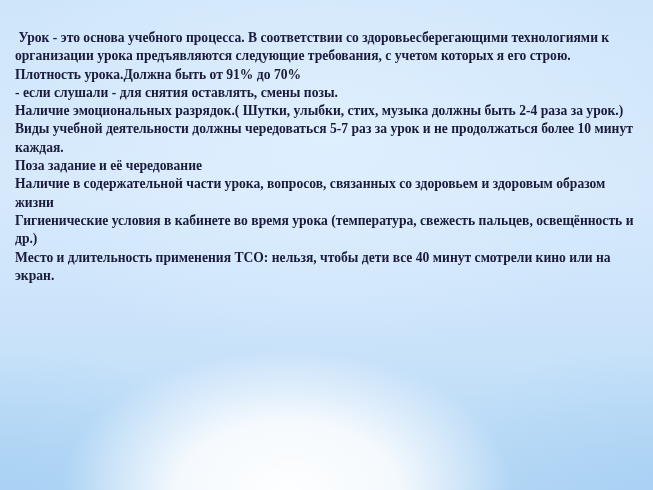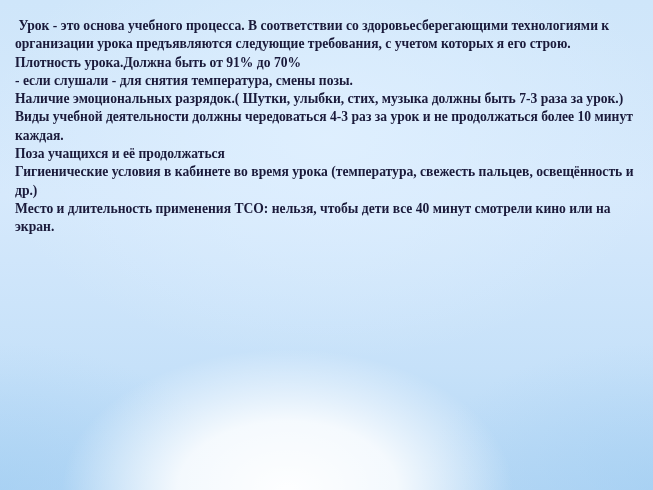--- a/index.html
+++ b/index.html
@@ -16,21 +16,21 @@
     background:
       radial-gradient(ellipse 48% 40% at 44% 100%, rgba(255,255,255,0.98) 0%, rgba(255,255,255,0.85) 35%, rgba(255,255,255,0) 72%),
       radial-gradient(ellipse 75% 65% at 50% 28%, rgba(224,240,255,0.85) 0%, rgba(224,240,255,0) 70%),
       radial-gradient(ellipse 60% 50% at 0% 100%, rgba(160,205,242,0.55) 0%, rgba(160,205,242,0) 60%),
       radial-gradient(ellipse 60% 50% at 100% 100%, rgba(160,205,242,0.55) 0%, rgba(160,205,242,0) 60%),
       linear-gradient(180deg, #cfe6fa 0%, #d6e9fc 40%, #c6e1f9 75%, #b4d7f5 100%);
   }
   .text-block {
     position: absolute;
     left: 0;
-    top: 4px;
+    top: 16px;
     box-sizing: border-box;
     width: 653px;
     padding: 13px 12px 0 15px;
     font-family: "Liberation Serif", "DejaVu Serif", serif;
     font-weight: bold;
     font-size: 13.6px;
     line-height: 18.3px;
     color: #1a1a3a;
     text-align: left;
   }
@@ -39,20 +39,21 @@
     white-space: pre-wrap;
   }
 </style>
 </head>
 <body>
 
 <div class="slide">
   <div class="text-block" id="text-block" style="color: rgb(26, 26, 58);">
       <p class="para"> Урок - это основа учебного процесса. В соответствии со здоровьесберегающими технологиями к организации урока предъявляются следующие требования, с учетом которых я его строю.</p>
       <p class="para">Плотность урока.Должна быть от 91% до 70%</p>
-      <p class="para">- если слушали - для снятия температура, смены позы.</p>
-      <p class="para">Наличие эмоциональных разрядок.( Шутки, улыбки, стих, музыка должны быть 7-3 раза за урок.)</p>
-      <p class="para">Виды учебной деятельности должны чередоваться 4-3 раз за урок и не продолжаться более 10 минут каждая.</p>
-      <p class="para">Поза учащихся и её продолжаться</p>
+      <p class="para">- если слушали - для снятия оставлять, смены позы.</p>
+      <p class="para">Наличие эмоциональных разрядок.( Шутки, улыбки, стих, музыка должны быть 2-4 раза за урок.)</p>
+      <p class="para">Виды учебной деятельности должны чередоваться 5-7 раз за урок и не продолжаться более 10 минут каждая.</p>
+      <p class="para">Поза задание и её чередование</p>
+      <p class="para">Наличие в содержательной части урока, вопросов, связанных со здоровьем и здоровым образом жизни</p>
       <p class="para">Гигиенические условия в кабинете во время урока (температура, свежесть пальцев, освещённость и др.)</p>
       <p class="para">Место и длительность применения ТСО: нельзя, чтобы дети все 40 минут смотрели кино или на экран.</p>
     </div>
 </div>
 
 </body></html>

